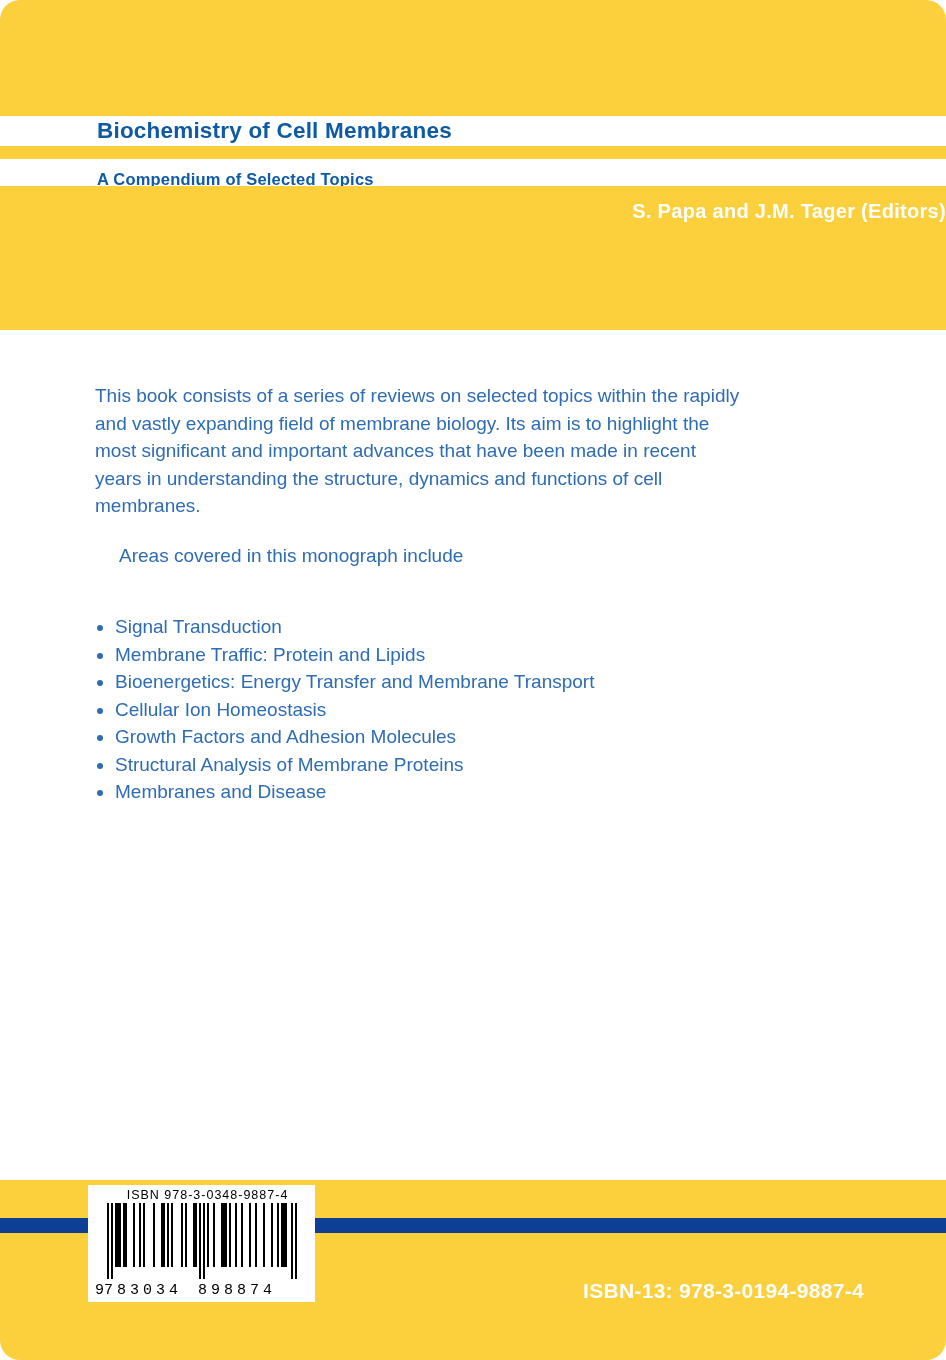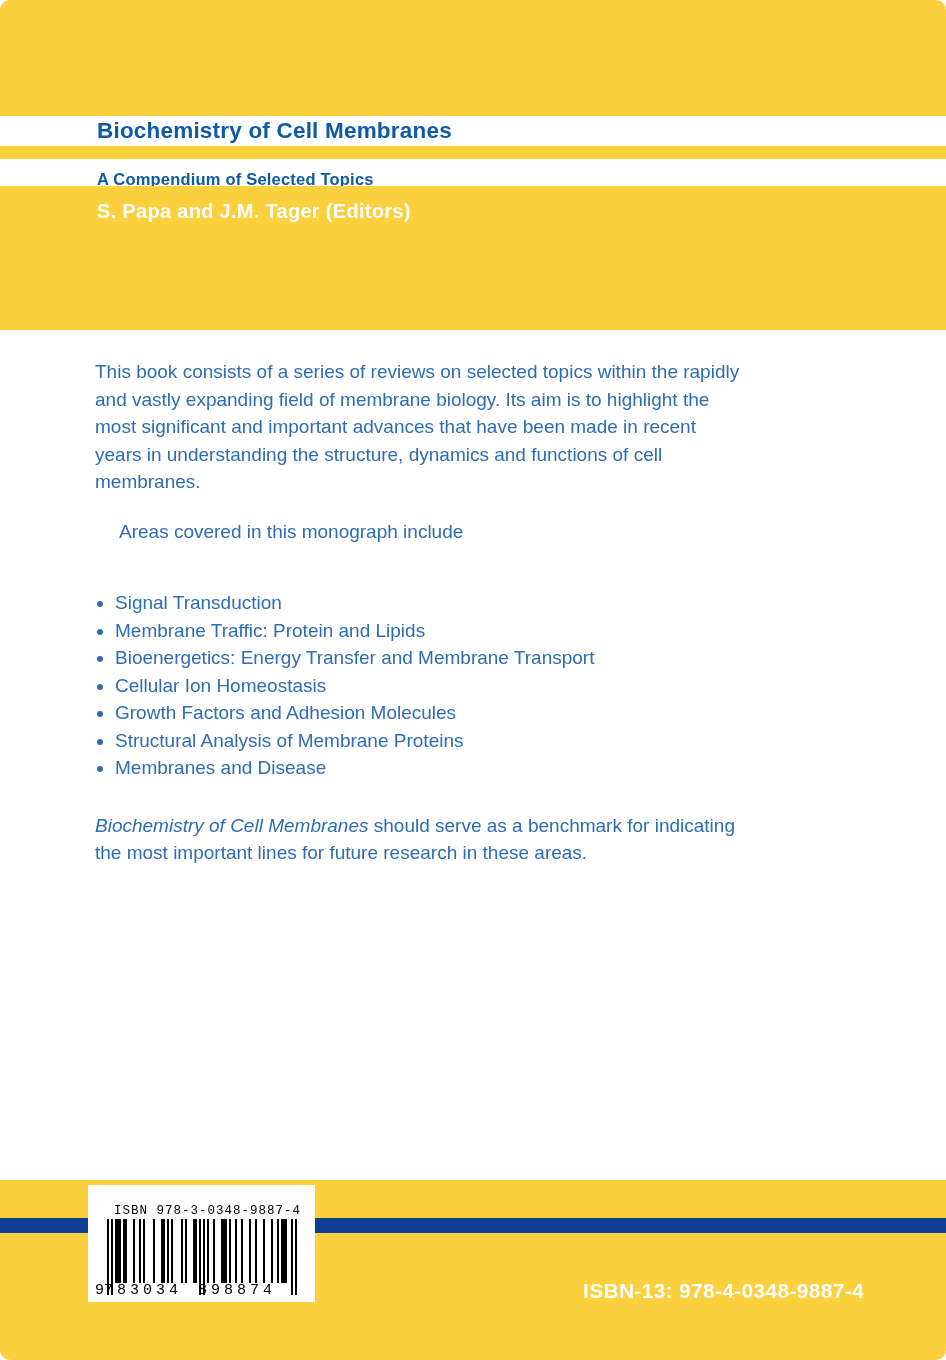--- a/index.html
+++ b/index.html
@@ -9,62 +9,62 @@
     --title_blue: #0e5aa5;
     --body_blue: #2e6cb4;
   }
   html, body { background: #ffffff; }
   .cover {
     position: relative;
     width: 946px;
     height: 1360px;
     overflow: hidden;
     background: #ffffff;
-    border-radius: 10px;
+    border-radius: 20px;
     font-family: "Liberation Sans", sans-serif;
   }
   .band { position: absolute; left: 0; width: 100%; }
   .top-yellow      { top: 0;      height: 116px; background: var(--yellow); }
   .stripe-white-1  { top: 116px;  height: 30px;  background: #ffffff; display: flex; align-items: center; }
   .stripe-yellow-mid { top: 146px; height: 13px; background: var(--yellow); }
   .stripe-white-2  { top: 170px;  height: 40px;  background: #ffffff; display: flex; align-items: flex-start; }
-  .band-yellow-2   { top: 186px;  height: 144px; background: var(--yellow); }
+  .band-yellow-2   { top: 186px;  height: 144px; background: var(--yellow); text-align: right; }
   .title    { padding-left: 97px; font-size: 22.5px; font-weight: bold; color: var(--title_blue); letter-spacing: .2px; }
   .subtitle { padding-left: 97px; font-size: 16.5px; font-weight: bold; color: var(--title_blue); letter-spacing: .2px; }
   .editors  { padding-left: 97px; padding-top: 14px; font-size: 20px; font-weight: bold; color: #ffffff; letter-spacing: .3px; }
 
   .body-copy {
     position: absolute;
     left: 95px;
     top: 330px;
     width: 652px;
     color: var(--body_blue);
     font-size: 19px;
     line-height: 27.5px;
   }
-  .description { margin-top: 28px; }
+  .description { margin-top: 52px; }
   .areas       { margin-top: 22px; margin-left: 24px; }
   .topics      { margin-top: 44px; list-style: disc; padding-left: 20px; }
   .topics li   { line-height: 27.5px; }
   .closing     { margin-top: 30px; }
   .closing em  { font-style: italic; }
 
   .bottom-yellow { top: 1180px; height: 180px; background: var(--yellow); }
   .navy-stripe {
     position: absolute; left: 0; top: 38px; width: 100%; height: 15px;
     background: var(--navy); z-index: 1;
   }
   .barcode-box {
     position: absolute; left: 88px; top: 5px; width: 227px; height: 117px;
     background: #ffffff; z-index: 2;
   }
   .isbn-top {
-    padding-top: 19px;
+    padding-top: 3px;
     text-align: center;
-    font-family: Liberation Mono, monospace;
+    font-family: Liberation Sans, sans-serif;
     font-size: 12.5px;
     letter-spacing: 1px;
     color: #000000;
     white-space: nowrap;
     margin-left: 12px;
   }
   .bars {
     display: flex; justify-content: center; align-items: flex-start;
     height: 80px; margin-top: 1px;
   }
@@ -114,21 +114,20 @@
     <p class="areas">Areas covered in this monograph include</p>
     <ul class="topics">
         <li><span>Signal Transduction</span></li>
         <li><span>Membrane Traffic: Protein and Lipids</span></li>
         <li><span>Bioenergetics: Energy Transfer and Membrane Transport</span></li>
         <li><span>Cellular Ion Homeostasis</span></li>
         <li><span>Growth Factors and Adhesion Molecules</span></li>
         <li><span>Structural Analysis of Membrane Proteins</span></li>
         <li><span>Membranes and Disease</span></li>
       </ul>
-    <p class="closing"><em>Biochemistry of Cell Membranes</em><span> should serve as a benchmark for indicating the most important lines for future research in these areas.</span></p>
   </div>
 
   <div class="band bottom-yellow">
     <div class="navy-stripe"></div>
 
     <div class="barcode-box">
       <div class="isbn-top">ISBN 978-3-0348-9887-4</div>
       <div class="bars">
           <div class="bar black tall"></div>
           <div class="bar tall"></div>
@@ -226,16 +225,16 @@
           <div class="bar tall"></div>
           <div class="bar black tall"></div>
         </div>
       <div class="digits">
         <span class="d9">9</span>
         <span class="dA">783034</span>
         <span class="dB">898874</span>
       </div>
     </div>
 
-    <div class="isbn13">ISBN-13: 978-4-0348-9887-4</div>
+    <div class="isbn13">ISBN-13: 978-3-0194-9887-4</div>
   </div>
 
 </div>
 
 </body></html>

